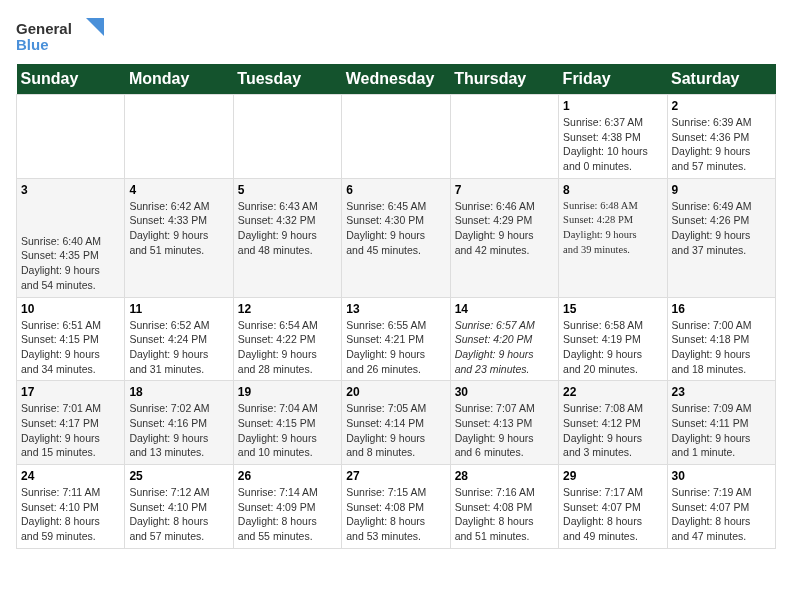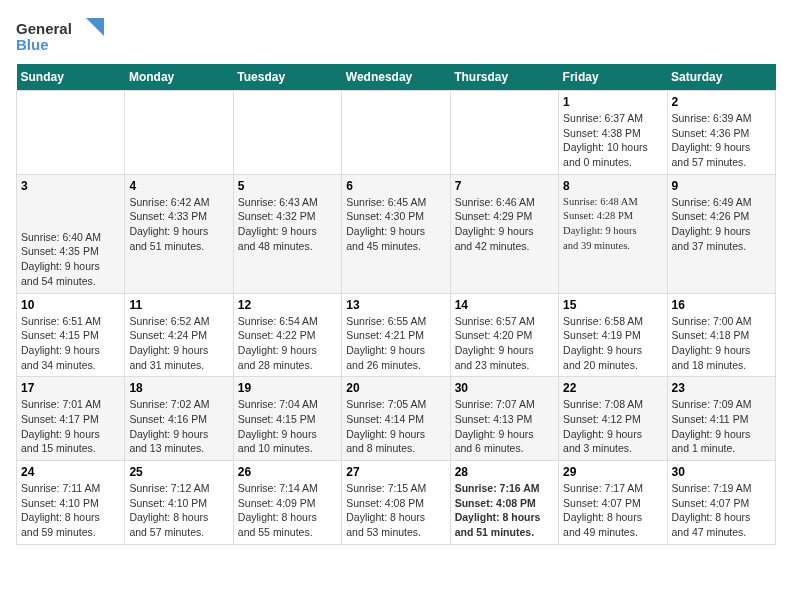--- a/index.html
+++ b/index.html
@@ -33,25 +33,25 @@
       font-size: 16px;
       font-weight: normal;
       color: #333;
     }
     table {
       width: 100%;
       border-collapse: collapse;
       font-size: 11px;
     }
     thead tr th {
-      background-color: #0f766e;
+      background-color: #14532d;
       color: #fff;
       padding: 6px 4px;
       text-align: left;
-      font-size: 12px;
+      font-size: 16px;
     }
     tbody tr td {
       border: 1px solid #ddd;
       vertical-align: top;
       padding: 4px;
       width: 14.28%;
       min-height: 80px;
       background: #fff;
     }
     tbody tr:nth-child(even) td {
@@ -197,21 +197,21 @@
         </td>
         <td>
           <div class="day-number">13</div>
           <div class="day-info" style="white-space: pre-line;">Sunrise: 6:55 AM
 Sunset: 4:21 PM
 Daylight: 9 hours
 and 26 minutes.</div>
         </td>
         <td>
           <div class="day-number">14</div>
-          <div class="day-info" style="white-space: pre-line;">Sunrise: 6:57 AM
+          <div class="day-info" style="white-space: pre-line; font-style: italic;">Sunrise: 6:57 AM
 Sunset: 4:20 PM
 Daylight: 9 hours
 and 23 minutes.</div>
         </td>
         <td>
           <div class="day-number">15</div>
           <div class="day-info" style="white-space: pre-line;">Sunrise: 6:58 AM
 Sunset: 4:19 PM
 Daylight: 9 hours
 and 20 minutes.</div>
@@ -299,21 +299,21 @@
         </td>
         <td>
           <div class="day-number">27</div>
           <div class="day-info" style="white-space: pre-line;">Sunrise: 7:15 AM
 Sunset: 4:08 PM
 Daylight: 8 hours
 and 53 minutes.</div>
         </td>
         <td>
           <div class="day-number">28</div>
-          <div class="day-info" style="white-space: pre-line; font-weight: bold;">Sunrise: 7:16 AM
+          <div class="day-info" style="white-space: pre-line;">Sunrise: 7:16 AM
 Sunset: 4:08 PM
 Daylight: 8 hours
 and 51 minutes.</div>
         </td>
         <td>
           <div class="day-number">29</div>
           <div class="day-info" style="white-space: pre-line;">Sunrise: 7:17 AM
 Sunset: 4:07 PM
 Daylight: 8 hours
 and 49 minutes.</div>

